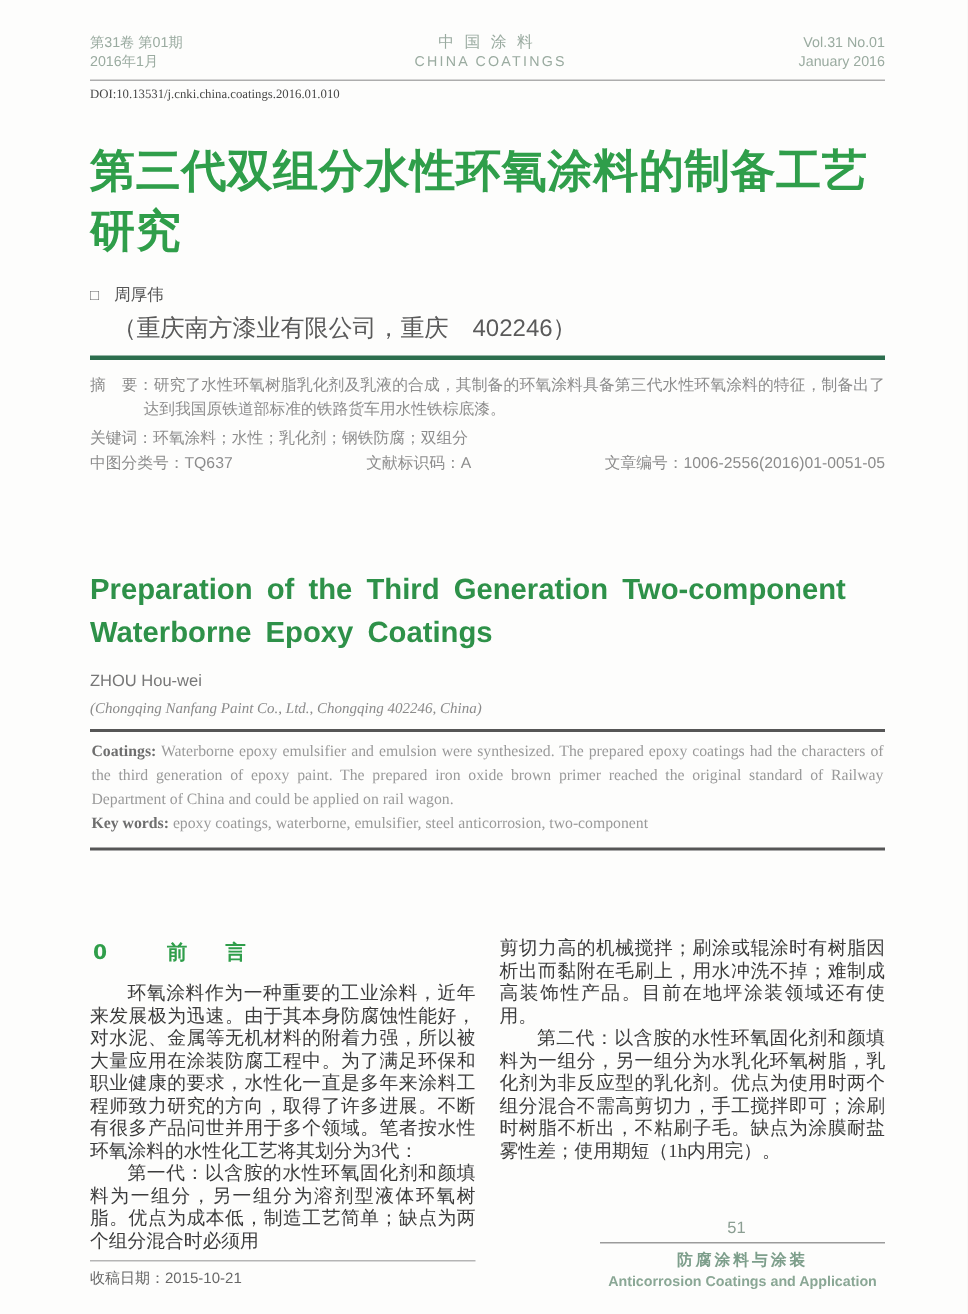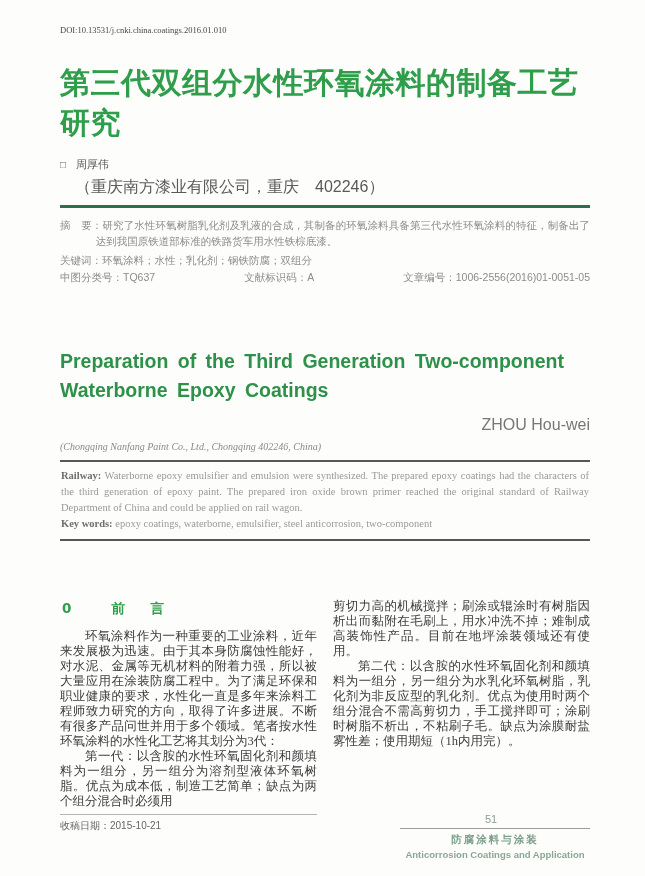--- a/index.html
+++ b/index.html
@@ -27,21 +27,21 @@
 
   
   .abs-cn{margin-top:9px;font-size:10.5px;line-height:16px;color:#8c8c8c;}
   .abs-cn-text{margin:0;padding-left:3.4em;text-indent:-3.4em;text-align:justify;}
   .kw-cn{margin:3px 0 0 0;}
   .cls-row{display:flex;justify-content:space-between;margin-top:1px;}
 
   
   .title-en{margin-top:62px;font-size:19.5px;line-height:29px;font-weight:bold;
             color:#2e9149;word-spacing:4px;}
-  .author-en{margin-top:11px;font-size:16px;color:#777;text-align:right;}
+  .author-en{margin-top:11px;font-size:11px;color:#777;}
   .affil-en{margin-top:7px;font-size:10px;font-style:italic;color:#8a8a8a;
             font-family:"Liberation Serif",serif;}
 
   
   .abs-en{margin-top:8px;border-top:2px solid #565656;border-bottom:2px solid #565656;
           padding:6px 1px 7px;font-size:10.5px;line-height:16px;color:#9a9a9a;
           text-align:justify;font-family:"Liberation Serif",serif;}
   .abs-en p{margin:0;}
   .abs-en .lbl{font-weight:bold;color:#6e6e6e;}
 
@@ -65,20 +65,34 @@
   .footer-rule{width:190px;height:1px;background:#9b9b9b;margin:3px 0 4px auto;}
   .footer-cn{font-size:10.5px;font-weight:bold;color:#7d9e8b;letter-spacing:2px;}
   .footer-en{margin-top:2px;font-size:9.5px;font-weight:bold;color:#8aa795;}
 </style>
 </head>
 <body>
 
 <div class="page">
   <div class="content">
 
+    <div class="jheader">
+      <div class="jh-left">
+        <div>第31卷 第01期</div>
+        <div>2016年1月</div>
+      </div>
+      <div class="jh-center">
+        <div class="jh-cn">中国涂料</div>
+        <div class="jh-en">CHINA COATINGS</div>
+      </div>
+      <div class="jh-right">
+        <div>Vol.31 No.01</div>
+        <div>January 2016</div>
+      </div>
+    </div>
     <div class="doi">DOI:10.13531/j.cnki.china.coatings.2016.01.010</div>
 
     <div class="title-cn">第三代双组分水性环氧涂料的制备工艺研究</div>
 
     <div class="author-cn">
       <span class="marker">□</span>
       <span>周厚伟</span>
     </div>
     <div class="affil-cn">（重庆南方漆业有限公司，重庆　402246）</div>
 
@@ -92,21 +106,21 @@
         <span><span>文献标识码：</span><span>A</span></span>
         <span><span>文章编号：</span><span>1006-2556(2016)01-0051-05</span></span>
       </div>
     </div>
 
     <div class="title-en">Preparation of the Third Generation Two-component Waterborne Epoxy Coatings</div>
     <div class="author-en">ZHOU Hou-wei</div>
     <div class="affil-en">(Chongqing Nanfang Paint Co., Ltd., Chongqing 402246, China)</div>
 
     <div class="abs-en">
-      <p><span class="lbl">Railway:</span><span> Waterborne epoxy emulsifier and emulsion were synthesized. The prepared epoxy coatings had the characters of the third generation of epoxy paint. The prepared iron oxide brown primer reached the original standard of Railway Department of China and could be applied on rail wagon.</span></p>
+      <p><span class="lbl">Coatings:</span><span> Waterborne epoxy emulsifier and emulsion were synthesized. The prepared epoxy coatings had the characters of the third generation of epoxy paint. The prepared iron oxide brown primer reached the original standard of Railway Department of China and could be applied on rail wagon.</span></p>
       <p><span class="lbl">Key words:</span><span> epoxy coatings, waterborne, emulsifier, steel anticorrosion, two-component</span></p>
     </div>
 
     <div class="body-cols">
       <div class="col">
         <div class="sec-head">
           <span class="sec-no">0</span><span class="sec-title">前　言</span>
         </div>
         <p class="para">环氧涂料作为一种重要的工业涂料，近年来发展极为迅速。由于其本身防腐蚀性能好，对水泥、金属等无机材料的附着力强，所以被大量应用在涂装防腐工程中。为了满足环保和职业健康的要求，水性化一直是多年来涂料工程师致力研究的方向，取得了许多进展。不断有很多产品问世并用于多个领域。笔者按水性环氧涂料的水性化工艺将其划分为3代：</p>
         <p class="para">第一代：以含胺的水性环氧固化剂和颜填料为一组分，另一组分为溶剂型液体环氧树脂。优点为成本低，制造工艺简单；缺点为两个组分混合时必须用</p>

